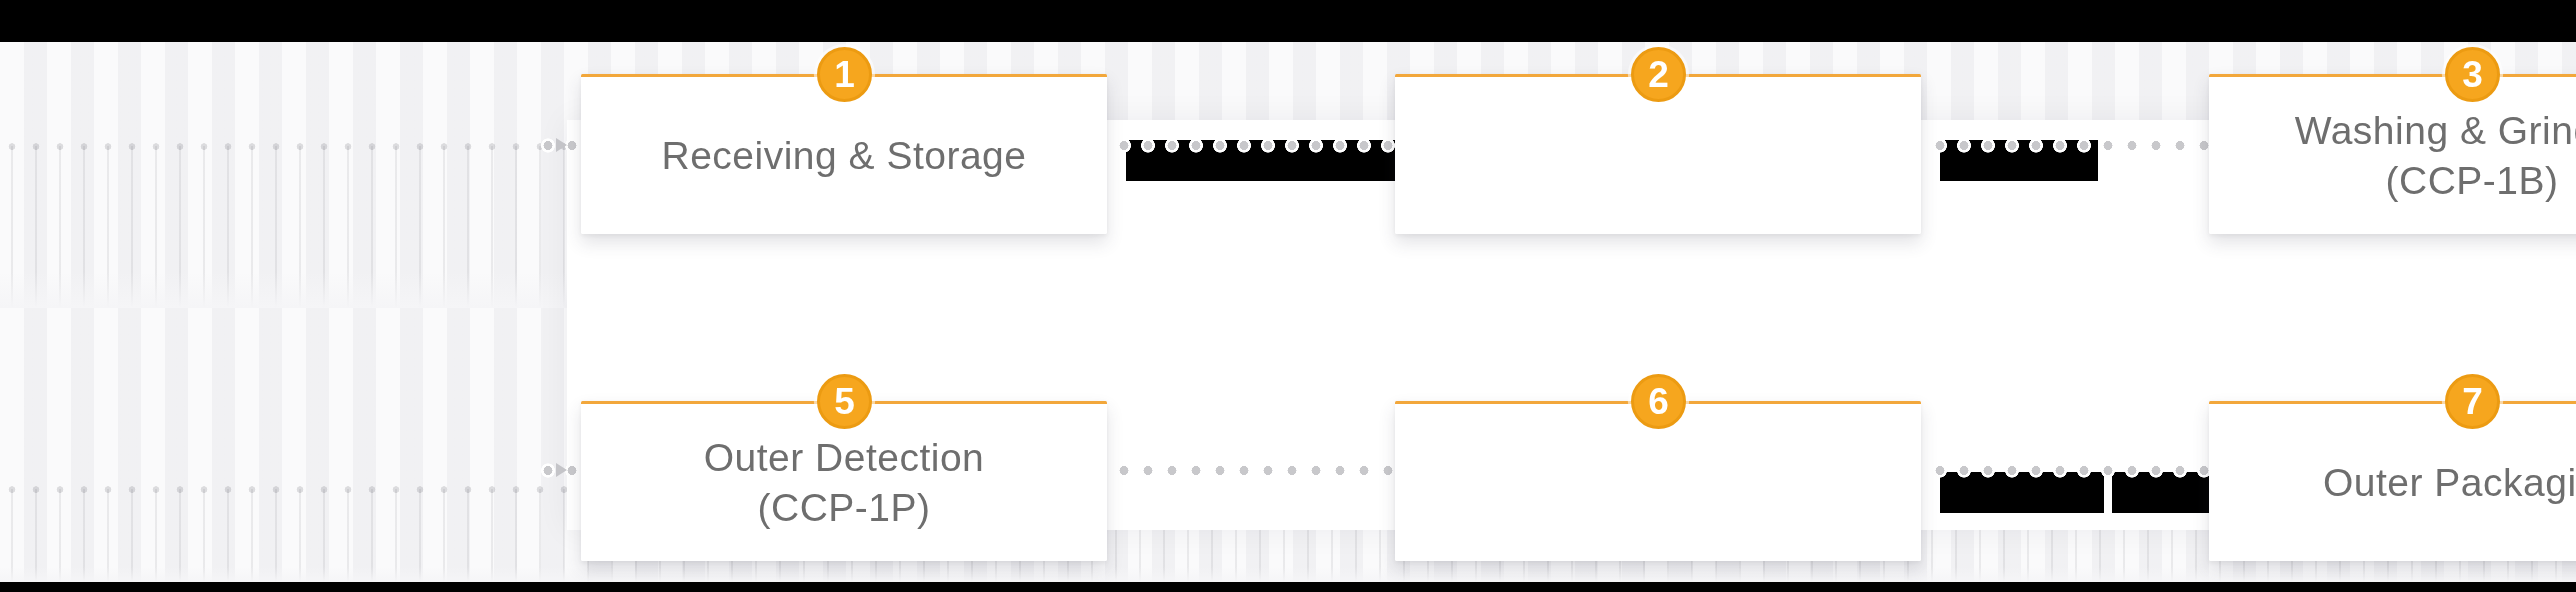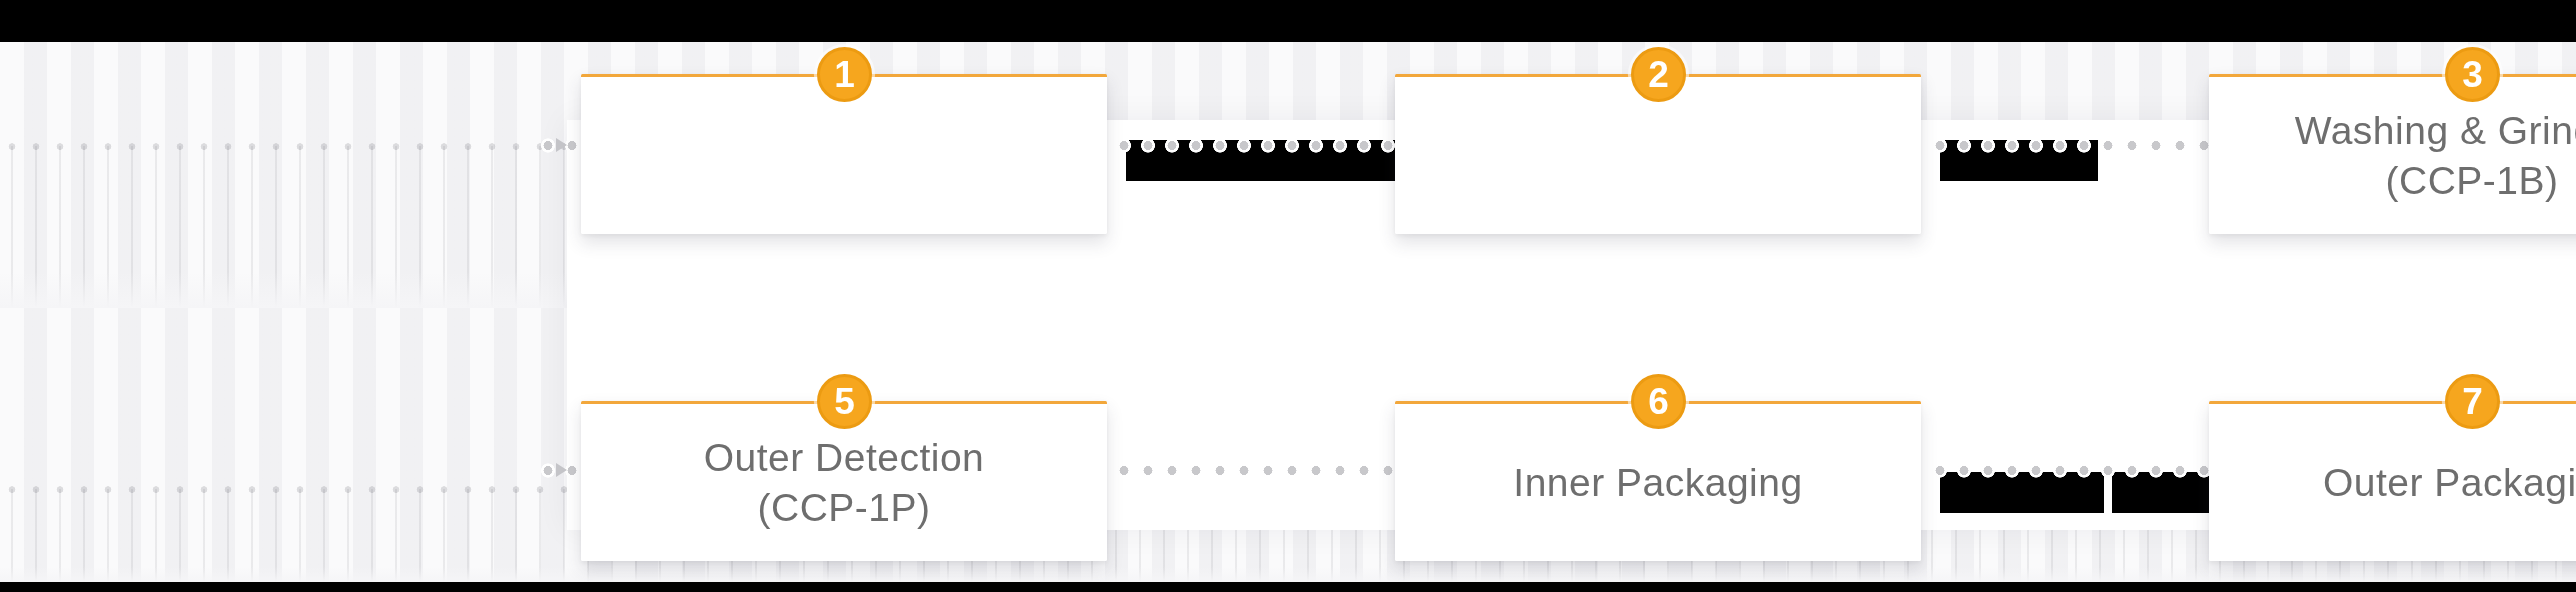--- a/index.html
+++ b/index.html
@@ -128,20 +128,21 @@
 <div class="flowline flow-r1"></div>
 <div class="flowline flow-r2"></div>
 <div class="arrowhead ah-1"></div>
 
 <div class="arrowhead ah-3"></div>
 
 <div class="card r1 c1">
   <div class="badge">
       <span>1</span>
     </div>
+  <div class="label">Receiving &amp; Storage</div>
 </div>
 <div class="card r1 c2">
   <div class="badge">
       <span>2</span>
     </div>
 </div>
 <div class="card r1 c3">
   <div class="badge">
       <span>3</span>
     </div>
@@ -153,21 +154,20 @@
   <div class="badge">
       <span>5</span>
     </div>
   <div class="label">Outer Detection
 (CCP-1P)</div>
 </div>
 <div class="card r2 c2">
   <div class="badge">
       <span>6</span>
     </div>
-  <div class="label">Inner Packaging</div>
 </div>
 <div class="card r2 c3">
   <div class="badge">
       <span>7</span>
     </div>
   <div class="label">Outer Packaging</div>
 </div>
 
 
 </body></html>

